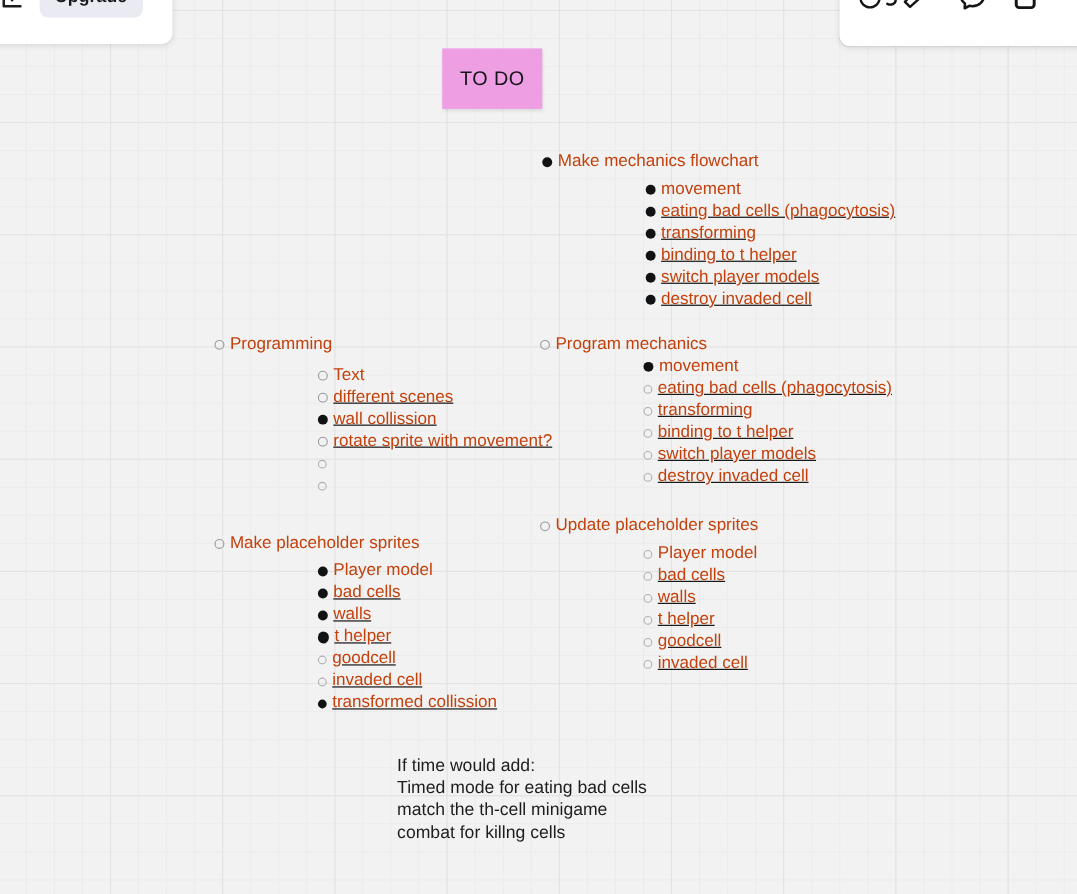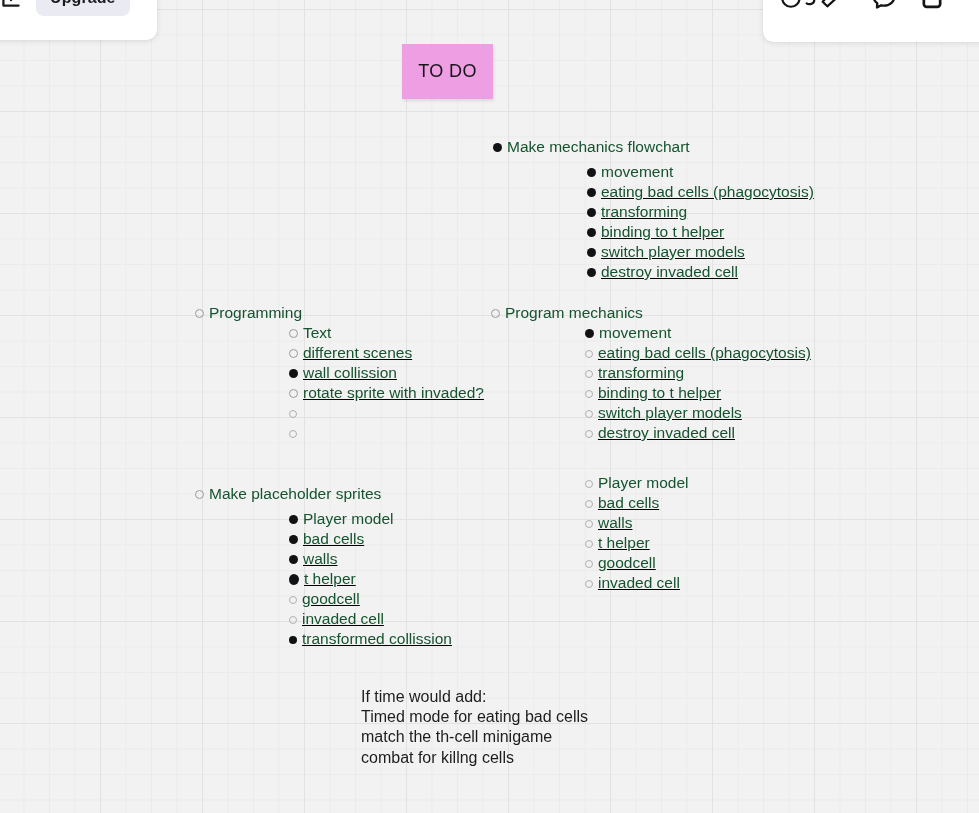--- a/index.html
+++ b/index.html
@@ -127,21 +127,21 @@
     display: flex;
     align-items: flex-start;
     height: 20px;
     line-height: 20px;
     white-space: nowrap;
   }
   .item + .item { margin-top: 0px; text-decoration: underline; }
   .label {
     font-family: "Liberation Sans", sans-serif;
     font-size: 15.5px;
-    color: #14532d;
+    color: #c2410c;
     line-height: 20px;
   }
   .bullet {
     flex: none;
     width: 9px;
     height: 9px;
     border-radius: 50%;
     margin-top: 6px;
     margin-right: 5px;
   }
@@ -271,36 +271,36 @@
       <span class="label">destroy invaded cell</span>
     </div>
   </div>
 </div>
 
 <div class="group" style="left:195px; top:303px;">
   <div class="item">
     <span class="bullet todo"></span>
     <span class="label">Programming</span>
   </div>
-  <div class="indent" style="margin-top:0px;">
+  <div class="indent" style="margin-top:8px;">
     <div class="item">
       <span class="bullet todo"></span>
       <span class="label">Text</span>
     </div>
     <div class="item">
       <span class="bullet todo"></span>
       <span class="label">different scenes</span>
     </div>
     <div class="item">
       <span class="bullet done"></span>
       <span class="label">wall collission</span>
     </div>
     <div class="item">
       <span class="bullet todo"></span>
-      <span class="label">rotate sprite with invaded?</span>
+      <span class="label">rotate sprite with movement?</span>
     </div>
     <div class="item">
       <span class="bullet todo faint"></span>
       <span class="label"></span>
     </div>
     <div class="item">
       <span class="bullet todo faint"></span>
       <span class="label"></span>
     </div>
   </div>
@@ -370,20 +370,24 @@
       <span class="label">invaded cell</span>
     </div>
     <div class="item">
       <span class="bullet done small"></span>
       <span class="label">transformed collission</span>
     </div>
   </div>
 </div>
 
 <div class="group" style="left:491px; top:468px;">
+  <div class="item">
+    <span class="bullet todo"></span>
+    <span class="label">Update placeholder sprites</span>
+  </div>
   <div class="indent" style="margin-top:5px;">
     <div class="item">
       <span class="bullet todo faint"></span>
       <span class="label">Player model</span>
     </div>
     <div class="item">
       <span class="bullet todo faint"></span>
       <span class="label">bad cells</span>
     </div>
     <div class="item">

